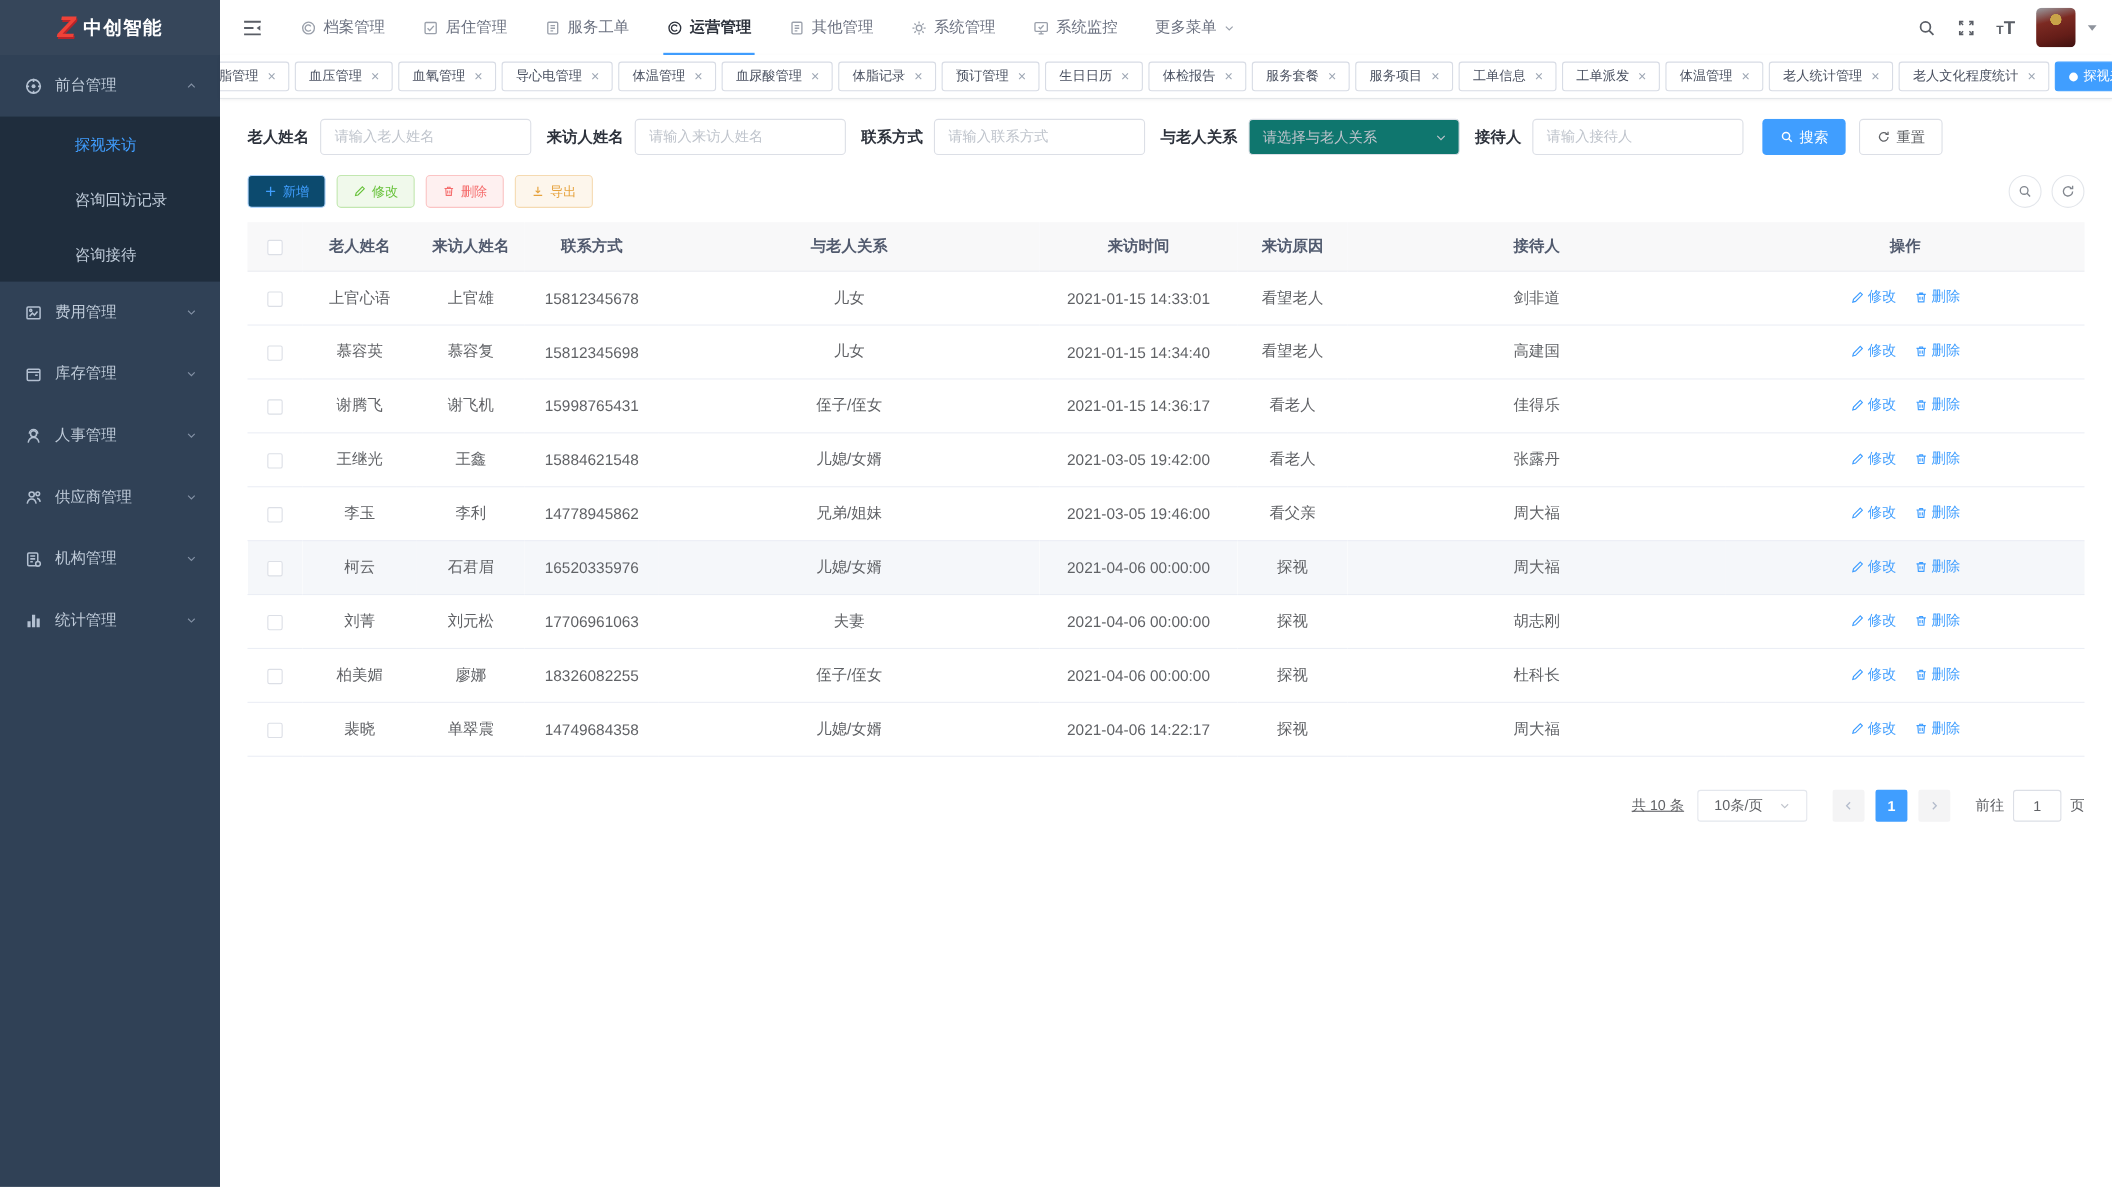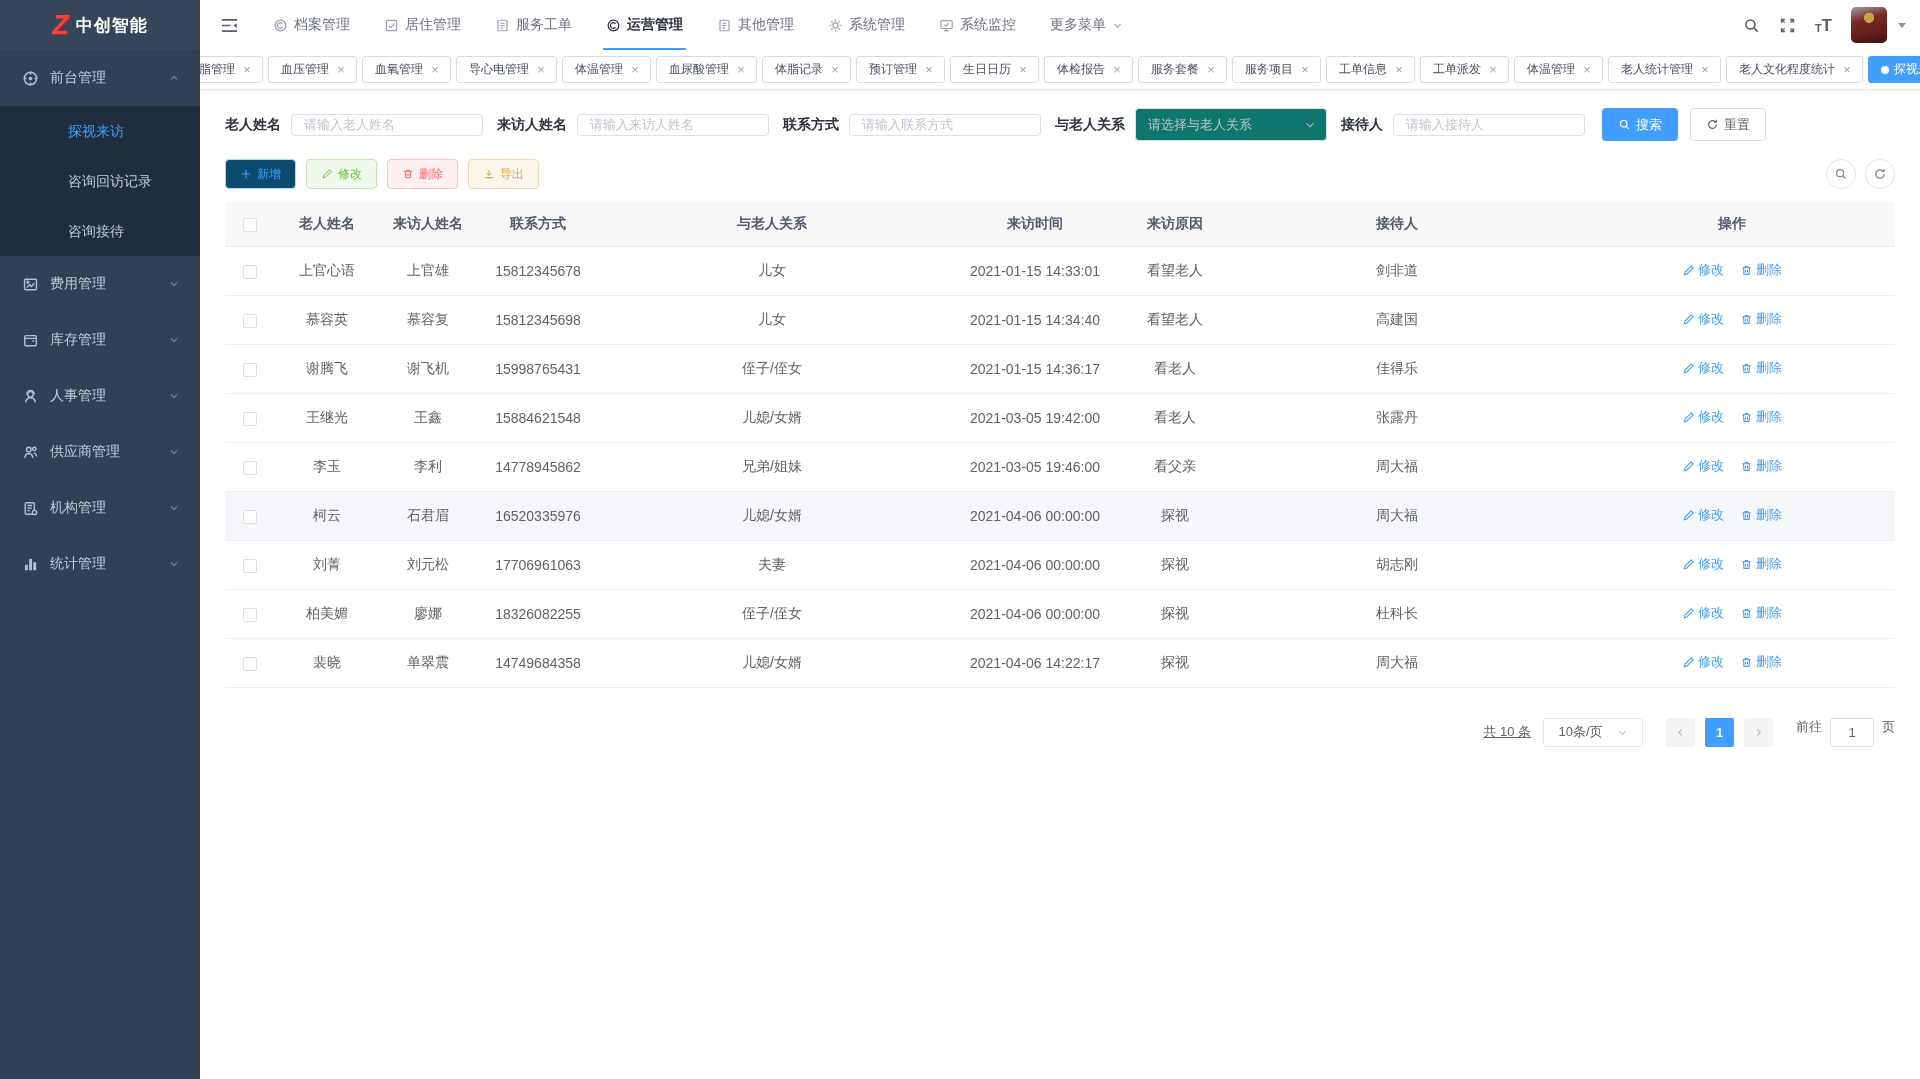--- a/index.html
+++ b/index.html
@@ -57,22 +57,22 @@
   .tab-close { font-size:13px; color:#9ea7b4; width:14px; text-align:center; line-height:14px; border-radius:50%; }
   .tab.active { background:var(--primary,#409eff); border-color:var(--primary,#409eff); color:#fff; }
   .tab.active .tab-dot { display:inline-block; }
   .tab.clipped { margin-left:-30px; }
 
   
   .content { padding:14px 25px 0; background:#fff; flex:1; }
   .filters { display:flex; align-items:center; margin:4px 0 18px; }
   .f-label { font-size:14px; font-weight:700; color:#2d323c; margin:0 10px 0 14px; white-space:nowrap; }
   .f-label:first-child { margin-left:0; }
-  .f-input { width:192px; height:22px; border:1px solid #dcdfe6; border-radius:4px; padding:0 12px; font-size:13px; color:#606266;
-    font-family:Liberation Serif, serif; outline:none; background:#fff; }
+  .f-input { width:192px; height:33px; border:1px solid #dcdfe6; border-radius:4px; padding:0 12px; font-size:13px; color:#606266;
+    font-family:Liberation Mono, monospace; outline:none; background:#fff; }
   .f-input::placeholder { color:#bfc4cc; }
   .f-select { width:192px; height:33px; border:1px solid #dcdfe6; border-radius:4px; padding:0 10px 0 12px; font-size:13px;
     color:#bfc4cc; background:#0f766e; display:flex; align-items:center; justify-content:space-between; cursor:pointer; }
   .f-select svg { width:12px; height:12px; color:#c0c4cc; }
   .btn { height:33px; border-radius:4px; font-size:13px; display:inline-flex; align-items:center; gap:5px; padding:0 15px;
     cursor:pointer; border:1px solid transparent; font-family:inherit; }
   .btn svg { width:13px; height:13px; }
   .btn-search { background:var(--primary,#409eff); color:#fff; margin-left:17px; }
   .btn-reset { background:#fff; color:#606266; border-color:#dcdfe6; margin-left:12px; }
 
@@ -101,21 +101,21 @@
   .pagination { display:flex; justify-content:flex-end; align-items:center; margin:30px 0 0; font-size:13px; color:#606266; }
   .pg-total { margin-right:12px;text-decoration:underline; }
   .pg-size { width:100px; height:29px; border:1px solid #e4e7ed; border-radius:3px; display:flex; align-items:center; justify-content:center;
     gap:14px; color:#606266; cursor:pointer; margin-right:18px; }
   .pg-size svg { width:11px; height:11px; color:#c0c4cc; }
   .pg-btn { width:29px; height:29px; background:#f4f4f5; border-radius:2px; display:flex; align-items:center; justify-content:center;
     color:#b4bccc; cursor:pointer; margin:0 5px; }
   .pg-btn svg { width:11px; height:11px; }
   .pg-page { width:29px; height:29px; background:var(--primary,#409eff); color:#fff; border-radius:2px; display:flex;
     align-items:center; justify-content:center; font-weight:700; cursor:pointer; margin:0 5px; }
-  .pg-goto { margin-left:18px; display:flex; gap:8px; }
+  .pg-goto { margin-left:18px; display:flex; align-items:center; gap:8px; }
   .pg-input { width:44px; height:29px; border:1px solid #dcdfe6; border-radius:3px; text-align:center; font-size:13px; color:#606266;
     font-family:inherit; outline:none; }
 </style>
 </head>
 <body>
 
 <div class="app">
 
   <aside class="sidebar">
     <div class="logo">

